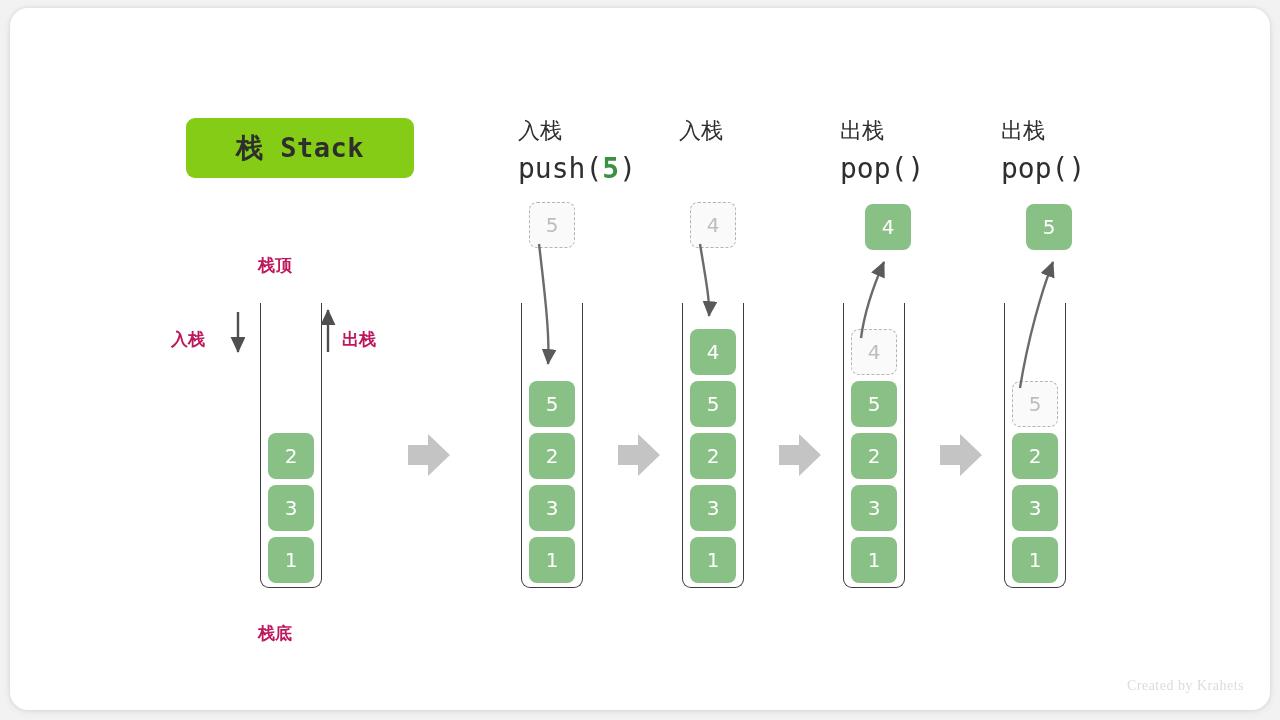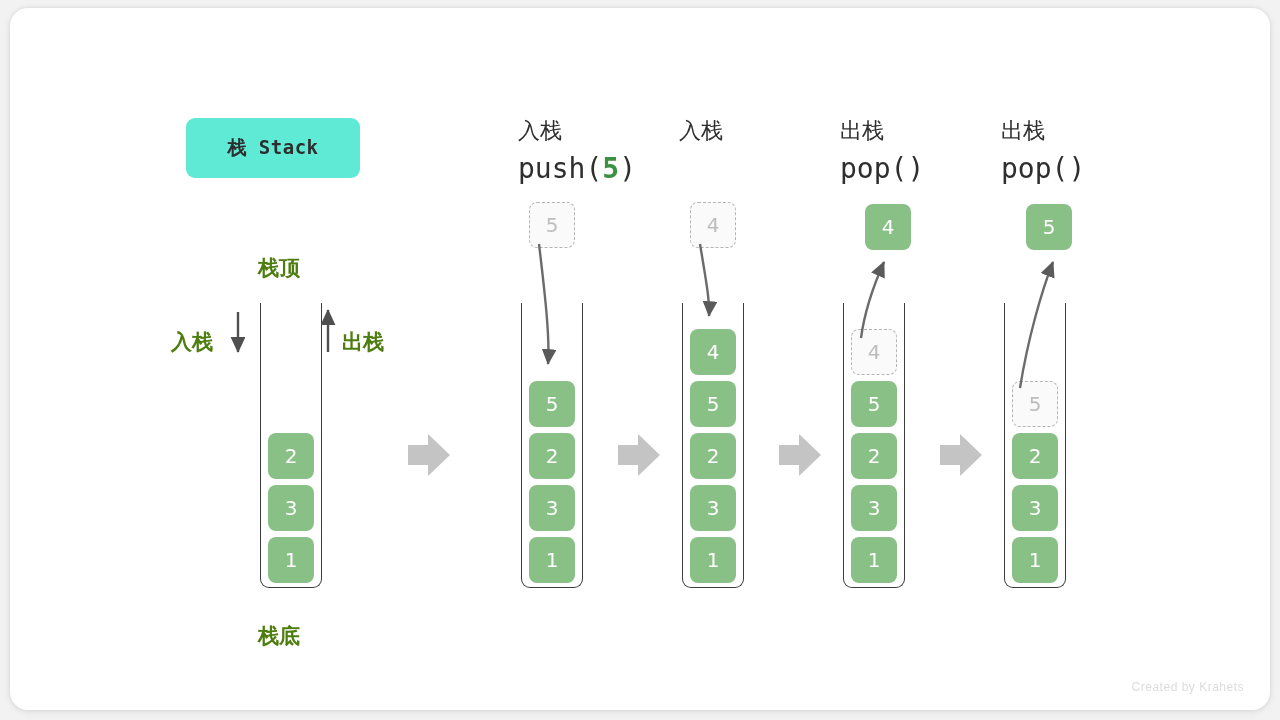--- a/index.html
+++ b/index.html
@@ -17,36 +17,36 @@
     border-radius: 18px;
     box-shadow: 0 0 4px rgba(0,0,0,0.10), 0 2px 10px rgba(0,0,0,0.06);
     overflow: hidden;
   }
   #stage { position: absolute; left: 0; top: 0; width: 1260px; height: 702px; }
 
   
   .title-badge {
     position: absolute;
     left: 176px; top: 110px;
-    width: 174px; height: 60px;
-    background: #5eead4;
+    width: 228px; height: 60px;
+    background: #84cc16;
     border-radius: 9px;
     display: flex; align-items: center; justify-content: center;
     font-family: "DejaVu Sans Mono", "Liberation Mono", monospace;
-    font-size: 19px; font-weight: bold;
+    font-size: 27px; font-weight: bold;
     color: #2e2e2e;
     letter-spacing: 0.5px;
   }
 
   
   .lbl {
     position: absolute;
-    color: #4d7c0f;
+    color: #be185d;
     font-weight: bold;
-    font-size: 21px;
+    font-size: 17px;
     white-space: nowrap;
   }
   .op-label {
     position: absolute;
     width: 150px;
     text-align: left;
     color: #2e2e2e;
     font-size: 22px;
     line-height: 38px;
     white-space: nowrap;
@@ -81,22 +81,22 @@
   .cell.ghost {
     background: #fafafa;
     border: 1.8px dashed #b4b4b4;
     color: #bdbdbd;
   }
 
   
   .footer {
     position: absolute;
     right: 26px; bottom: 16px;
-    font-family: Liberation Sans, sans-serif;
-    font-size: 12px;
+    font-family: Liberation Serif, serif;
+    font-size: 14px;
     color: #dcdcdc;
     letter-spacing: 0.5px;
   }
 
   svg.overlay {
     position: absolute; left: 0; top: 0;
     width: 1260px; height: 702px;
     pointer-events: none;
   }
 </style>

